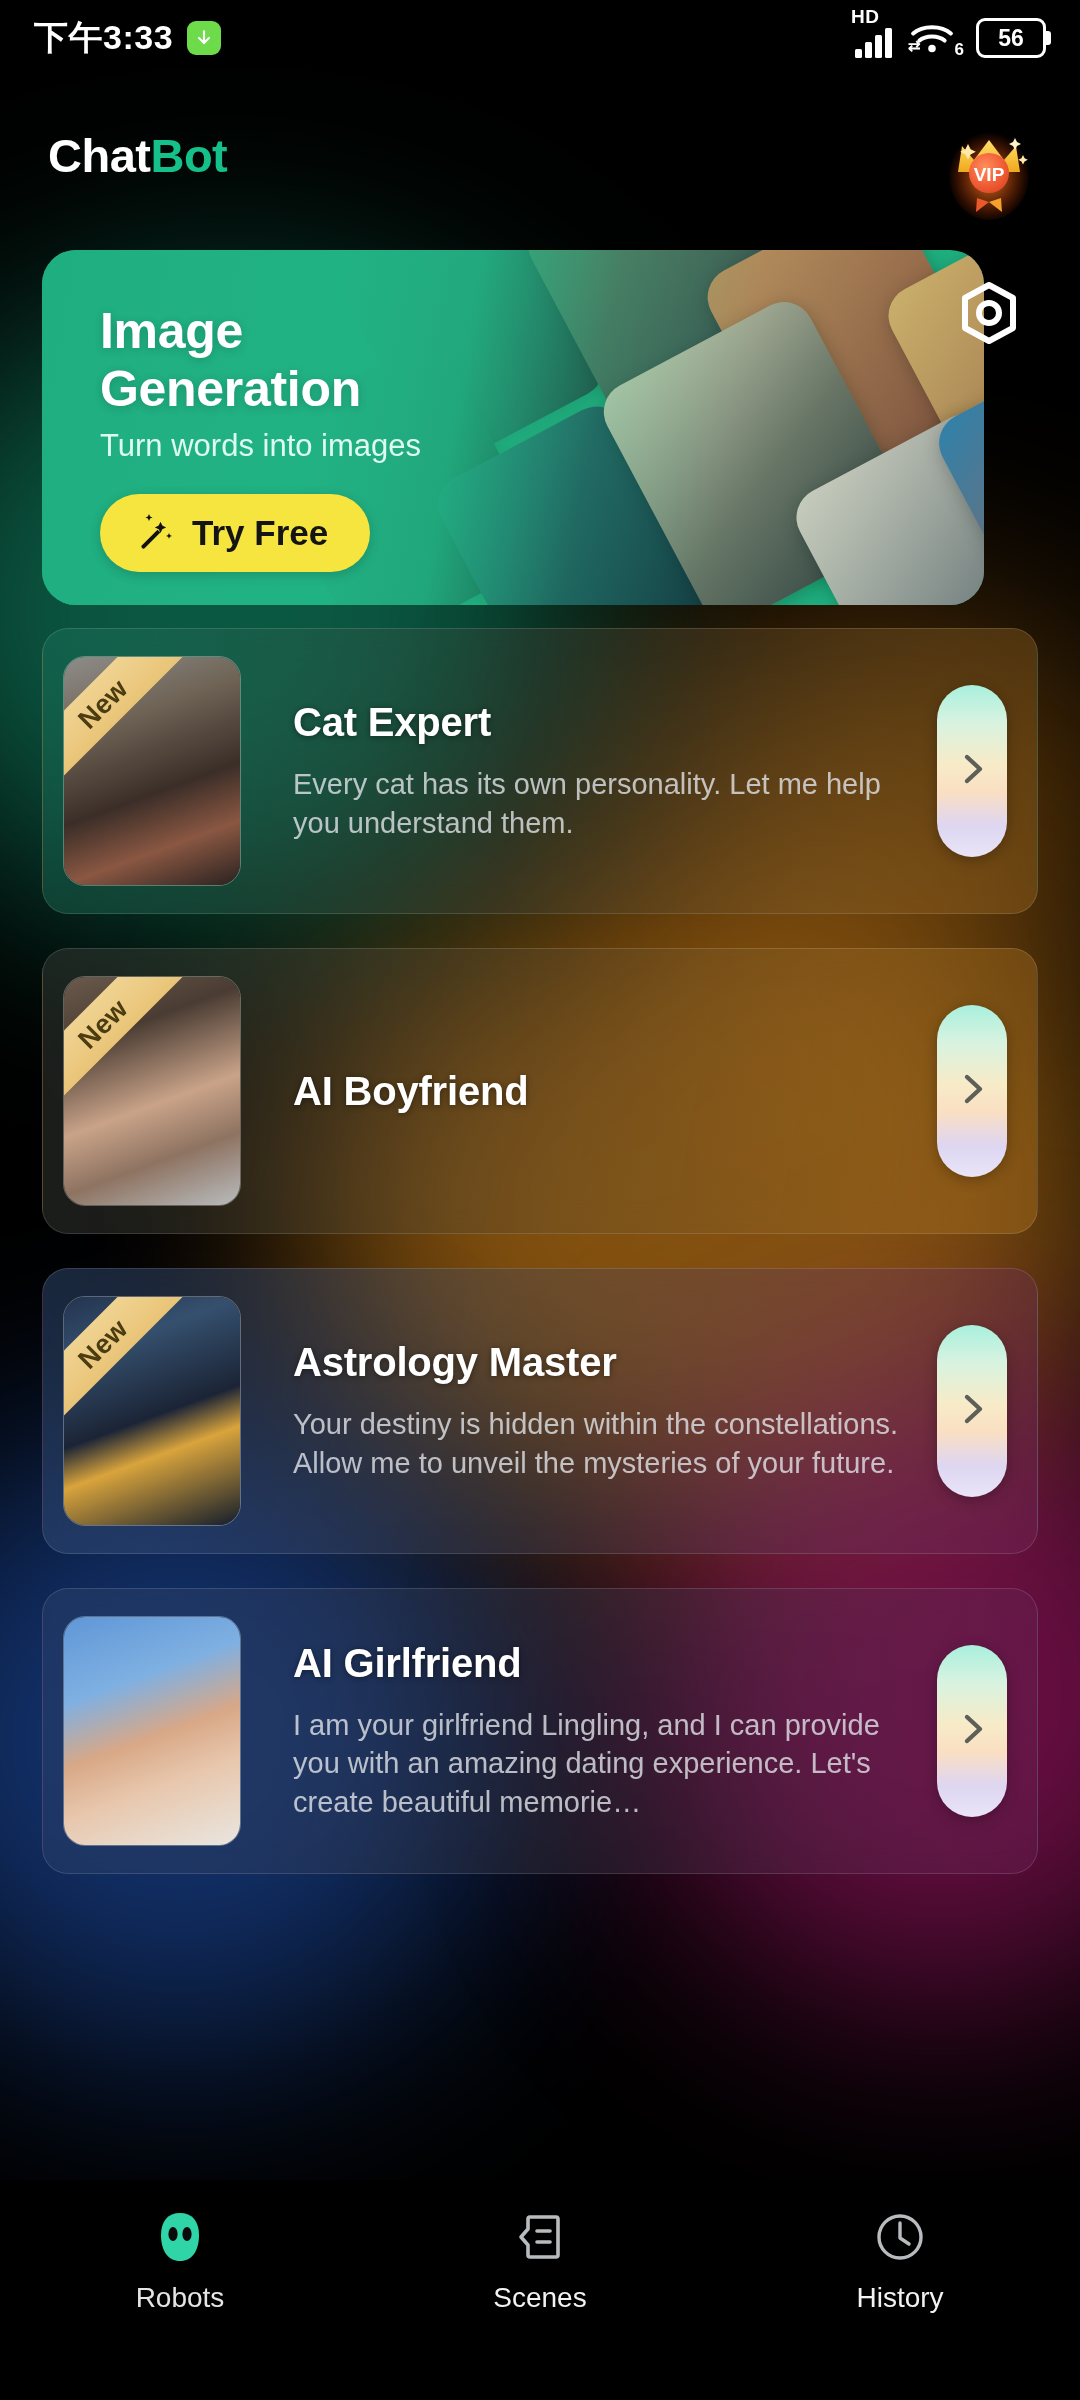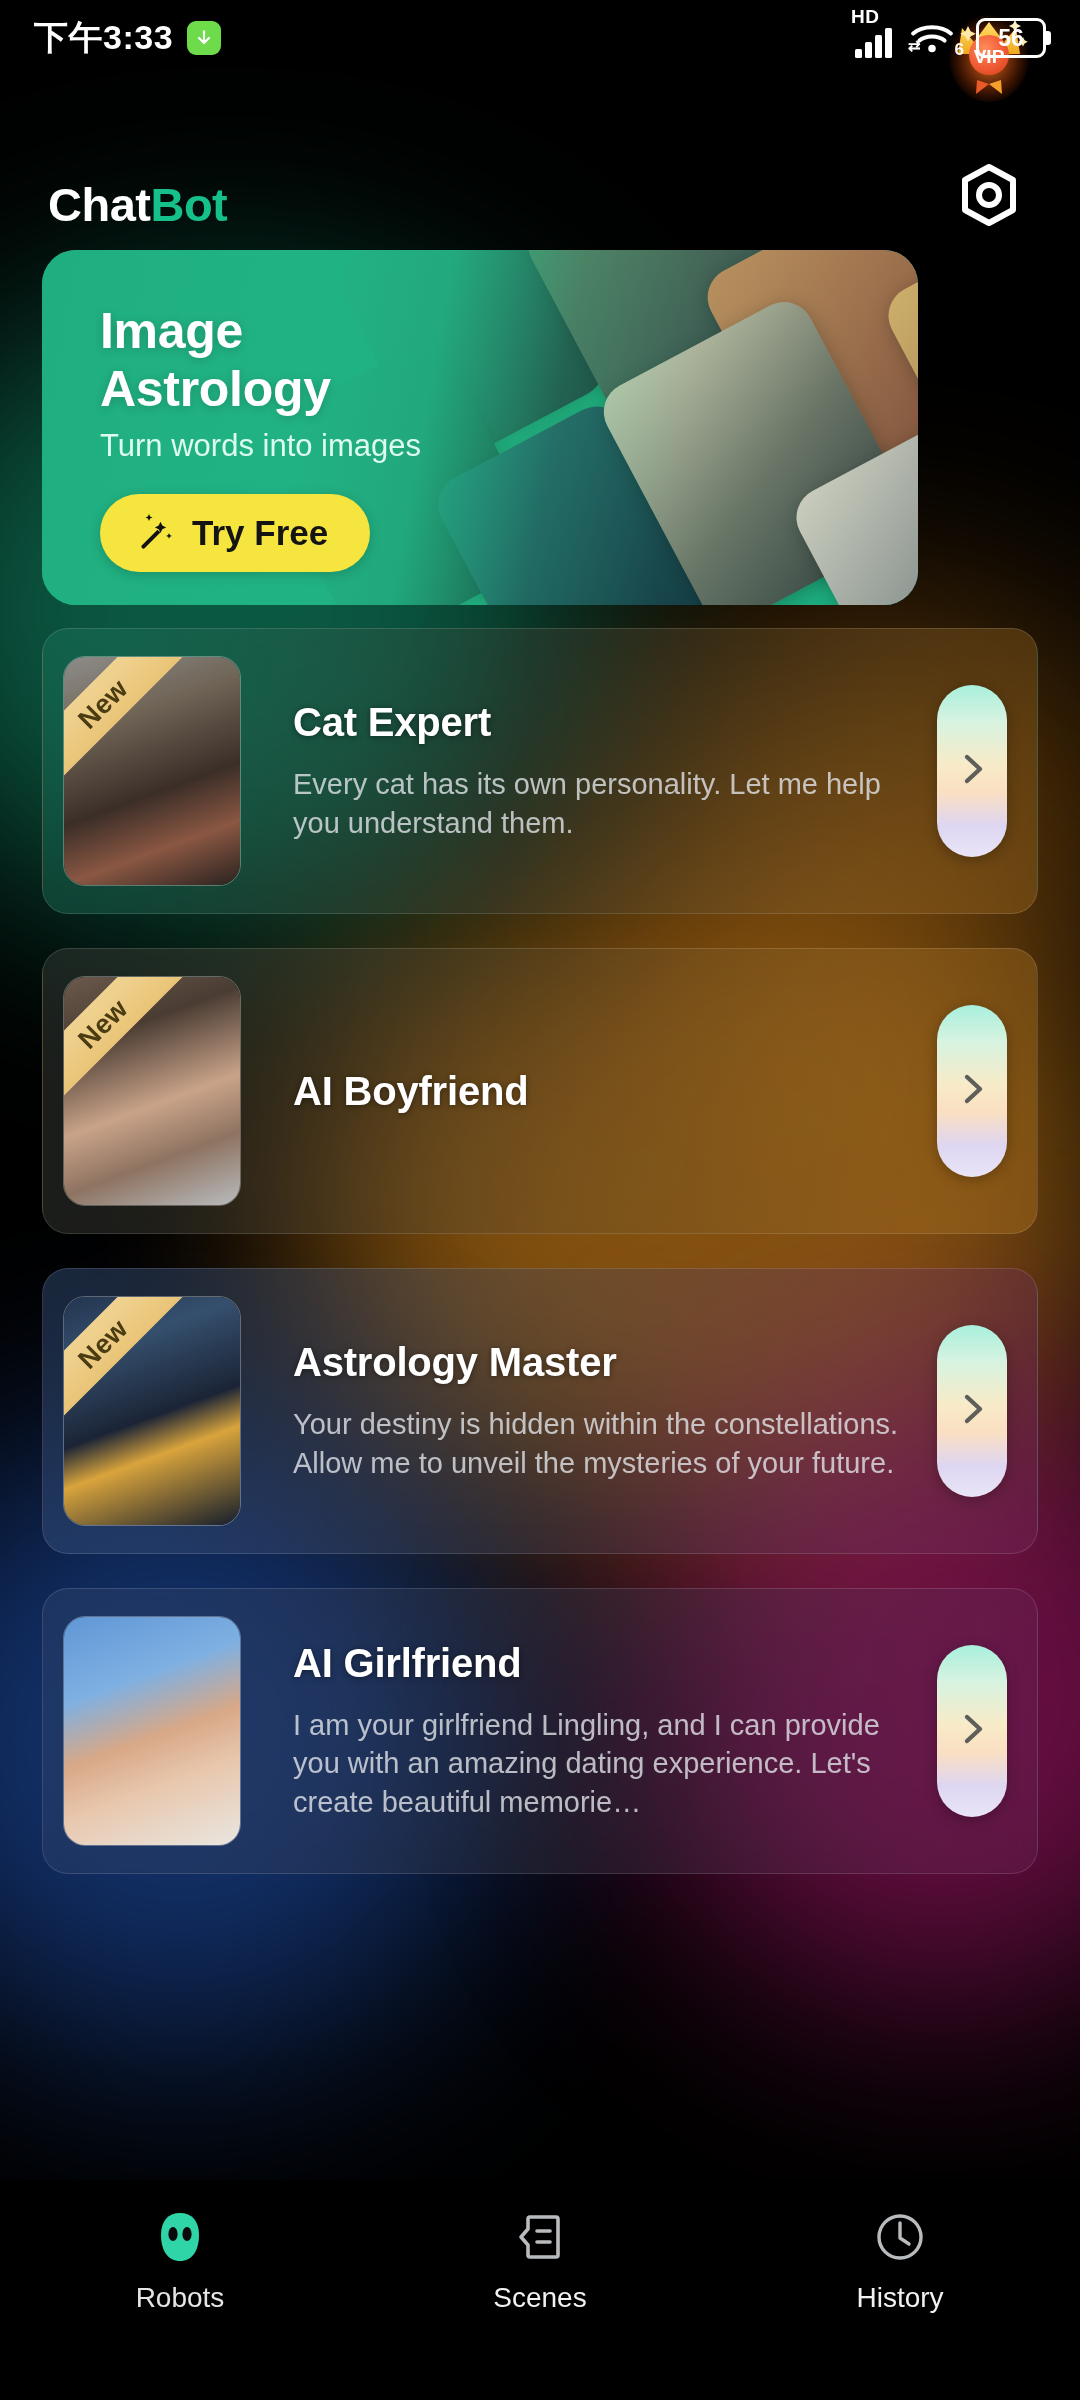--- a/index.html
+++ b/index.html
@@ -61,37 +61,37 @@
   }
   .batt::after {
     content:""; position:absolute; right:-8px; top:10px;
     width:5px; height:14px; background:#fff; border-radius:0 3px 3px 0;
   }
   .batt span { color:#fff; font-size:23px; font-weight:700; line-height:1; }
 
   
   #appbar {
     position:absolute; left:0; top:128px; width:1080px; height:104px;
-    display:flex; align-items:flex-end; justify-content:space-between;
+    display:flex; align-items:flex-start; justify-content:space-between;
     padding:0 48px; z-index:30;
   }
   .brand { font-size:47px; font-weight:700; letter-spacing:-.5px; }
   .brand .b1 { color:#ffffff; }
   .brand .b2 { color:#15c08a; }
   .hdr-right { display:flex; align-items:center; gap:56px;flex-direction:column; }
 
   .vip-badge { position:relative; width:86px; height:92px; }
   .vip-badge svg { width:86px; height:92px; display:block; }
 
   .gear-btn { width:74px; height:74px; display:flex; align-items:center; justify-content:center; }
   .gear-btn svg { width:70px; height:70px; }
 
   
   #banner {
-    position:absolute; left:42px; top:250px; width:876px; height:355px;
+    position:absolute; left:42px; top:250px; width:942px; height:355px;
     border-radius:34px; overflow:hidden; z-index:20;
     background:linear-gradient(115deg,#1aa87c 0%,#20b583 38%,#23b882 62%,#1ba77b 100%);
   }
   .banner-art { position:absolute; inset:0; overflow:hidden; }
   .tile {
     position:absolute; border-radius:30px;
     transform:rotate(-28deg);
     box-shadow:0 4px 18px rgba(0,0,0,.25);
   }
   .banner-veil {
@@ -296,21 +296,21 @@
       <div class="tile" style="left:790px; top:190px; width:215px; height:250px;
            background:linear-gradient(150deg,#d9d1c4,#4c5a62);"></div>
       <div class="tile" style="left:930px; top:120px; width:200px; height:235px;
            background:linear-gradient(150deg,#2f7fae,#b8563f);"></div>
       <div class="banner-veil"></div>
     </div>
 
     <div class="banner-txt">
       <div class="banner-title">
         <div>Image</div>
-        <div>Astrology</div>
+        <div>Generation</div>
       </div>
       <div class="banner-sub">Turn words into images</div>
 
       <div class="try-btn">
         <span>
           <svg viewBox="0 0 40 40" fill="#121212">
             <path d="M6 34.2 L21.5 18.7 L24.3 21.5 L8.8 37 a2 2 0 0 1-2.8 0 l-0 0 a2 2 0 0 1 0-2.8 Z"></path>
             <path d="M24.5 10.8 L26.3 14.6 L30.1 16.4 L26.3 18.2 L24.5 22 L22.7 18.2 L18.9 16.4 L22.7 14.6 Z"></path>
             <path d="M13 3 L14.1 5.4 L16.5 6.5 L14.1 7.6 L13 10 L11.9 7.6 L9.5 6.5 L11.9 5.4 Z"></path>
             <path d="M33 22 L33.9 24 L35.9 24.9 L33.9 25.8 L33 27.8 L32.1 25.8 L30.1 24.9 L32.1 24 Z"></path>

